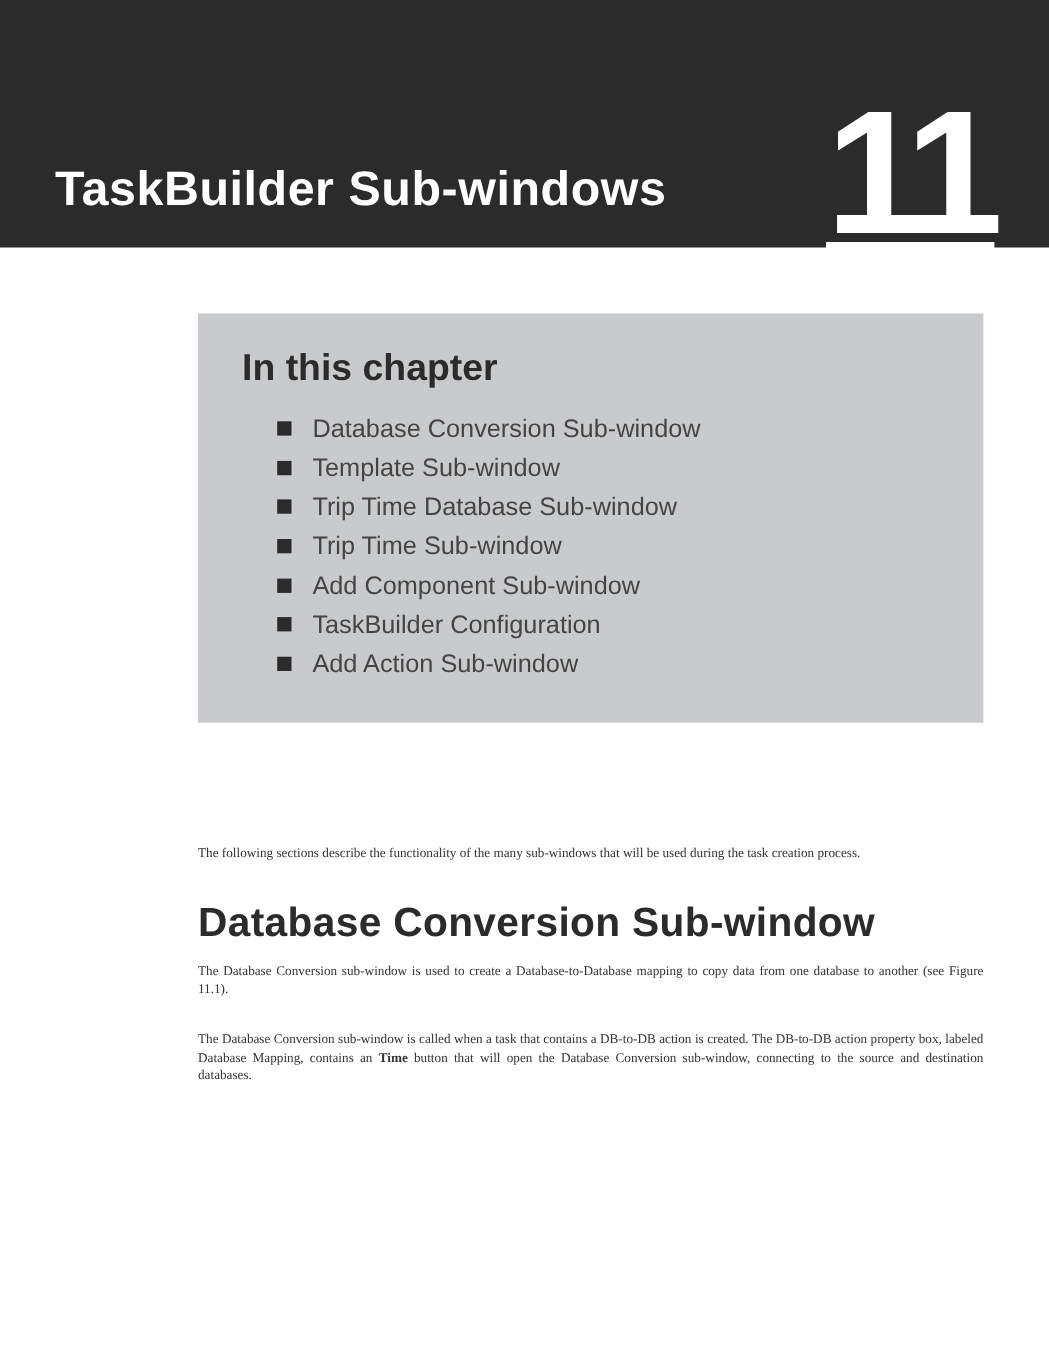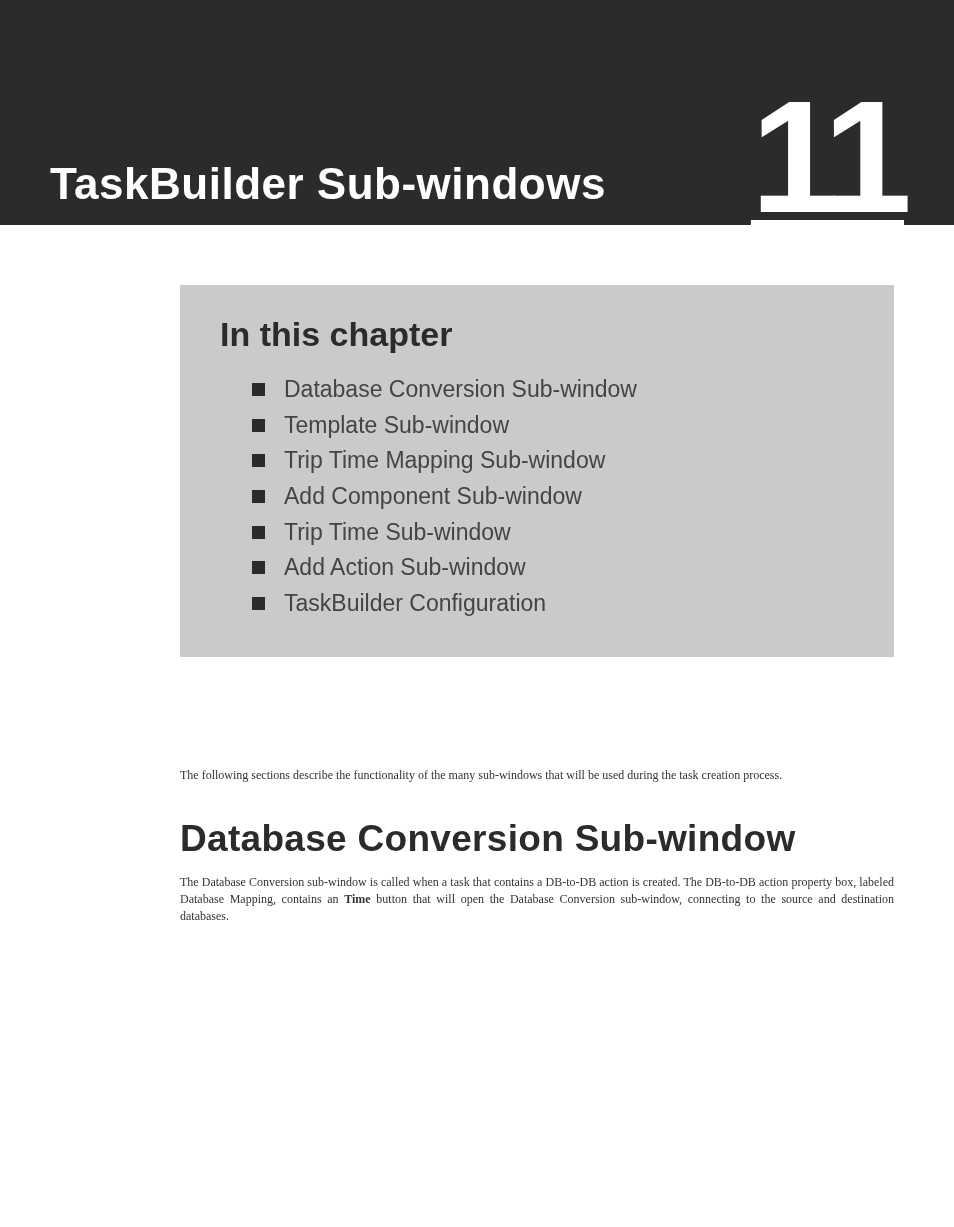--- a/index.html
+++ b/index.html
@@ -6,21 +6,21 @@
   body {
     width: 954px;
     height: 1227px;
     background: #ffffff;
     font-family: Georgia, 'Times New Roman', serif;
     color: #333;
     position: relative;
   }
   .header-bar {
     background: #2b2b2b;
-    padding: 50px 60px 8px 50px;
+    padding: 50px 60px 20px 50px;
     display: flex;
     align-items: flex-end;
     justify-content: space-between;
     position: relative;
     height: 225px;
   }
   .chapter-title {
     font-family: 'Arial Narrow', Arial, sans-serif;
     font-weight: bold;
     font-size: 44px;
@@ -111,30 +111,31 @@
   <div class="chapter-number">11</div>
 </div>
 
 <div class="content-wrap">
 
   <div class="in-chapter-box">
     <div class="in-chapter-heading">In this chapter</div>
     <ul class="in-chapter-list">
       <li>Database Conversion Sub-window</li>
       <li>Template Sub-window</li>
-      <li>Trip Time Mapping Sub-window</li>
+      <li>Trip Time Database Sub-window</li>
+      <li>Trip Time Sub-window</li>
       <li>Add Component Sub-window</li>
-      <li>Trip Time Sub-window</li>
+      <li>TaskBuilder Configuration</li>
       <li>Add Action Sub-window</li>
-      <li>TaskBuilder Configuration</li>
     </ul>
   </div>
 
   <p class="body-para">The following sections describe the functionality of the many sub-windows that will be used during the task creation process.</p>
 
   <h2 class="section-heading">Database Conversion Sub-window</h2>
 
+  <p class="body-para">The Database Conversion sub-window is used to create a Database-to-Database mapping to copy data from one database to another (see Figure 11.1).</p>
 
   <p class="body-para">
     <span>The Database Conversion sub-window is called when a task that contains a DB-to-DB action is created. The DB-to-DB action property box, labeled Database Mapping, contains an </span><strong>Time</strong><span> button that will open the Database Conversion sub-window, connecting to the source and destination databases.</span>
   </p>
 
 </div>
 
 </body></html>

